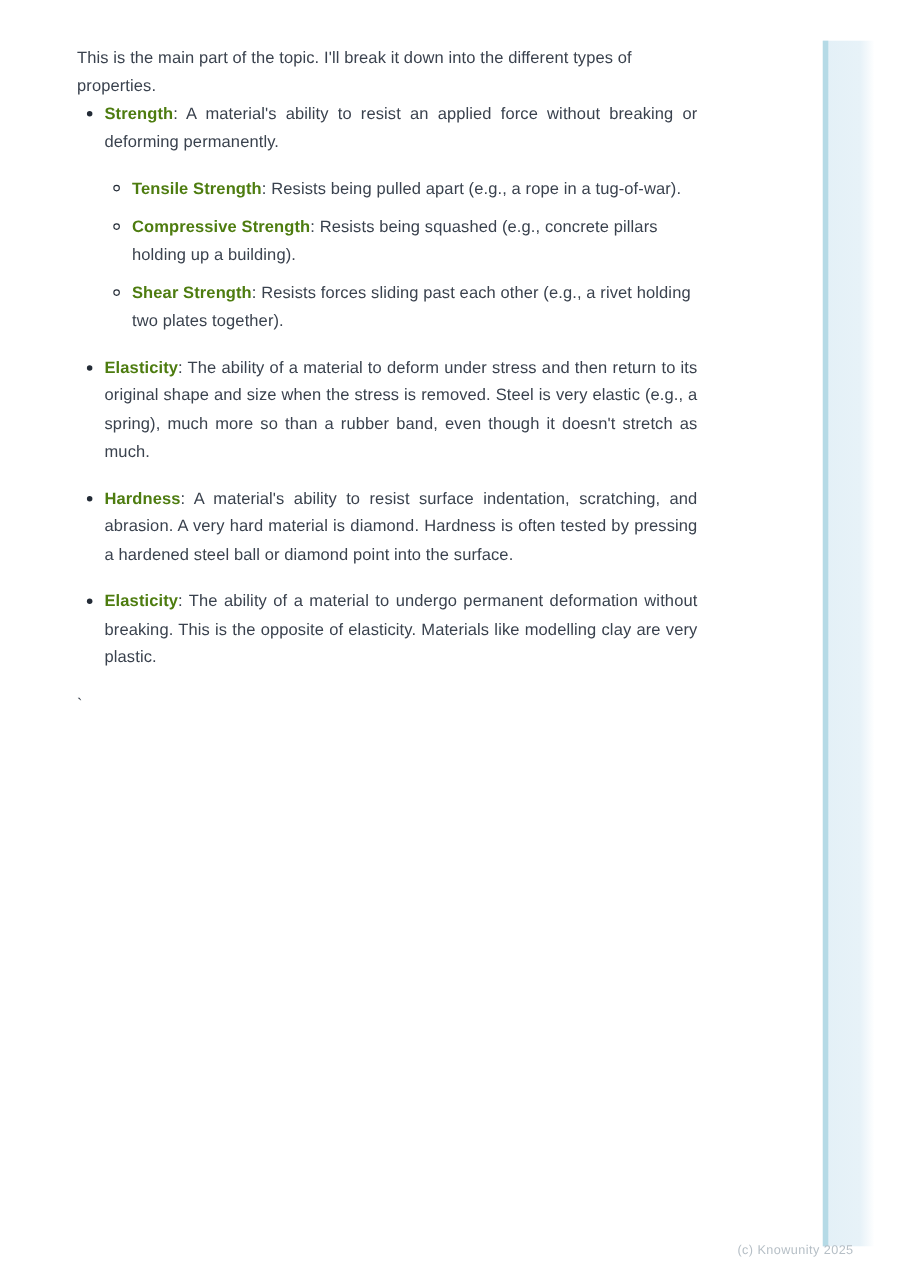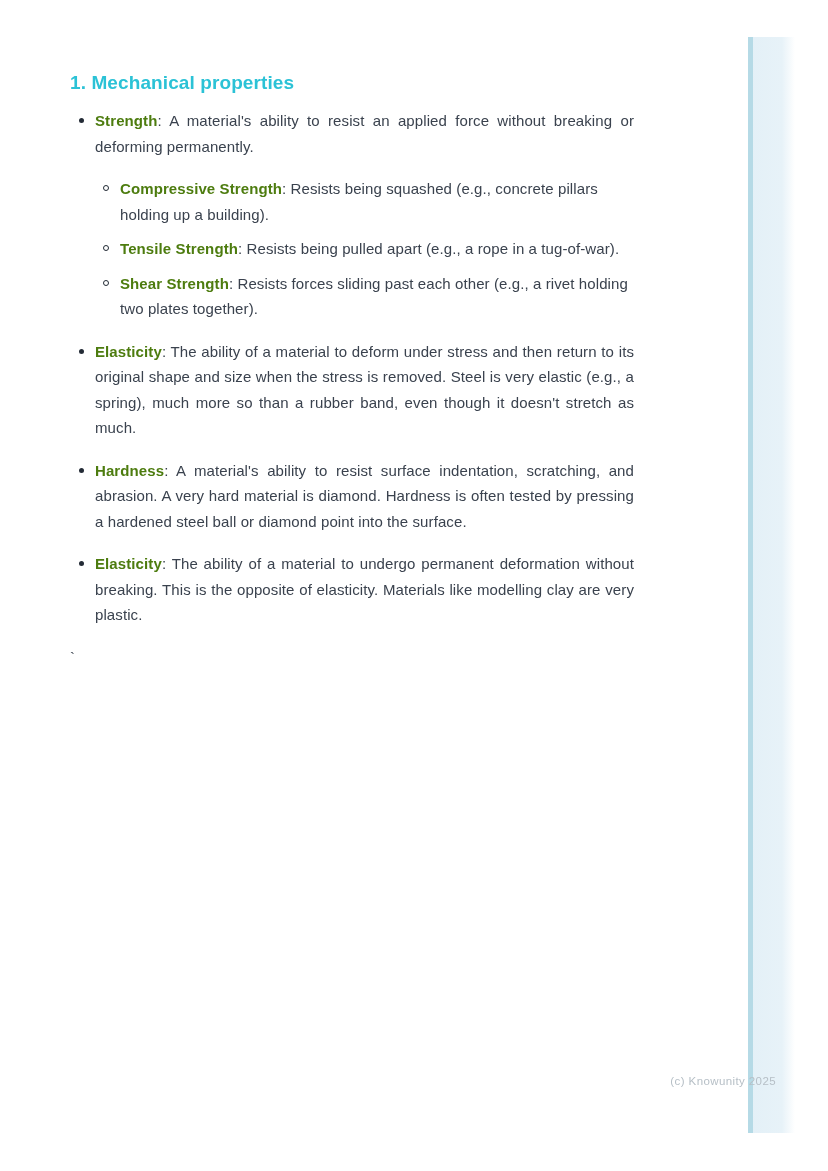--- a/index.html
+++ b/index.html
@@ -68,48 +68,48 @@
     background: linear-gradient(to right, #e3f0f7 0%, #e7f2f8 72%, rgba(231,242,248,0) 100%);
   }
   .highlight-bar-edge {
     position: absolute;
     left: 0; top: 0;
     width: 5px; height: 100%;
     background: #b5dae6;
   }
   .copyright {
     position: absolute;
-    top: 1074px;
+    top: 1130px;
     right: 52px;
     font-size: 11.5px;
     line-height: 14px;
     letter-spacing: 0.4px;
     color: #b6bfc6;
     z-index: 2;
   }
 </style>
 </head>
 <body>
 
 <div class="content">
 
+  <p class="intro">This is the main part of the topic. I'll break it down into the different types of properties.</p>
 
-  <h2 class="section-heading">1. Mechanical properties</h2>
 
 
   <ul class="main-list">
 
     <li>
       <p class="li-body"><strong>Strength</strong><span>: A material's ability to resist an applied force without breaking or deforming permanently.</span></p>
       <ul class="sub-list">
         <li>
-          <p class="li-body"><strong>Compressive Strength</strong><span>: Resists being squashed (e.g., concrete pillars holding up a building).</span></p>
+          <p class="li-body"><strong>Tensile Strength</strong><span>: Resists being pulled apart (e.g., a rope in a tug-of-war).</span></p>
         </li>
         <li>
-          <p class="li-body"><strong>Tensile Strength</strong><span>: Resists being pulled apart (e.g., a rope in a tug-of-war).</span></p>
+          <p class="li-body"><strong>Compressive Strength</strong><span>: Resists being squashed (e.g., concrete pillars holding up a building).</span></p>
         </li>
         <li>
           <p class="li-body"><strong>Shear Strength</strong><span>: Resists forces sliding past each other (e.g., a rivet holding two plates together).</span></p>
         </li>
       </ul>
     </li>
 
     <li>
       <p class="li-body"><strong>Elasticity</strong><span>: The ability of a material to deform under stress and then return to its original shape and size when the stress is removed. Steel is very elastic (e.g., a spring), much more so than a rubber band, even though it doesn't stretch as much.</span></p>
     </li>

